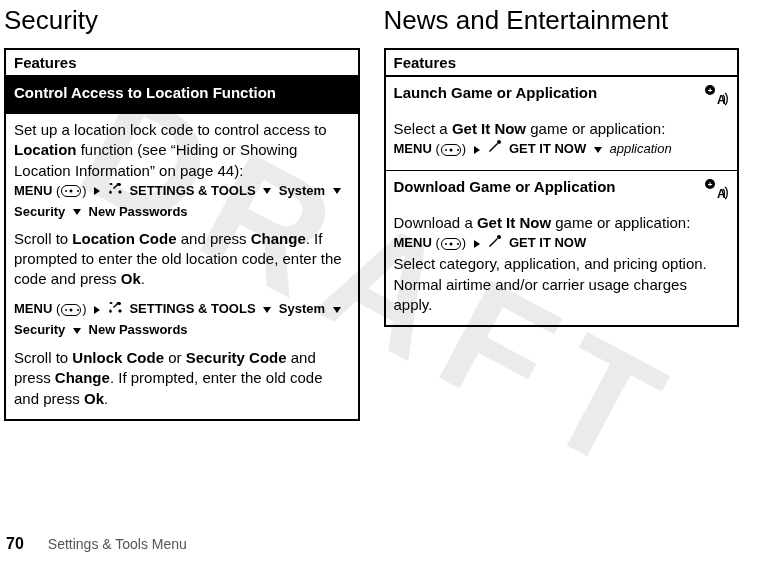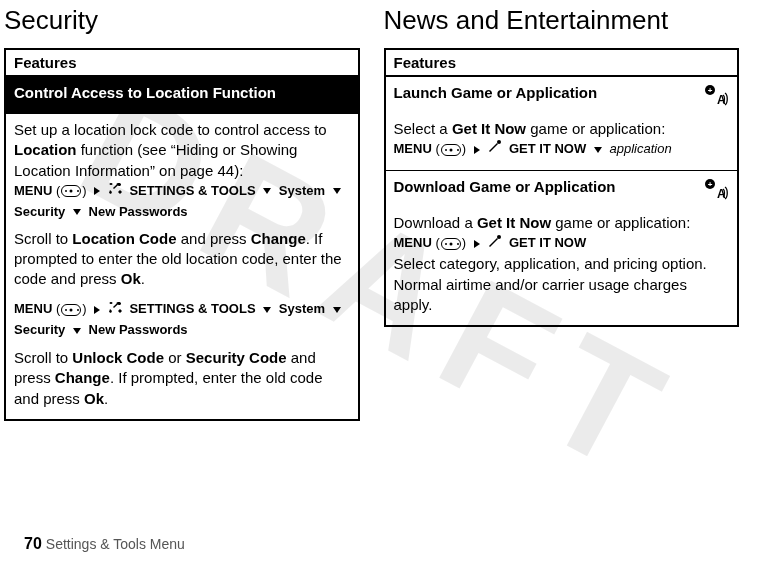--- a/index.html
+++ b/index.html
@@ -131,27 +131,27 @@
       margin-right: 2px;
     }
     .net-badge {
       float: right;
       width: 26px;
       height: 26px;
       margin-left: 6px;
     }
     .footer {
       position: absolute;
-      left: 24px;
+      left: 6px;
       bottom: 14px;
       font-size: 14px;
       color: #555;
       display: flex;
       align-items: baseline;
-      gap: 4px;
+      gap: 24px;
     }
     .footer .pnum { font-weight: 700; color: #000; font-size: 16px; }
   </style>
 </head>
 <body>
 
 <div class="watermark">DRAFT</div>
 
 <div class="page">
 

